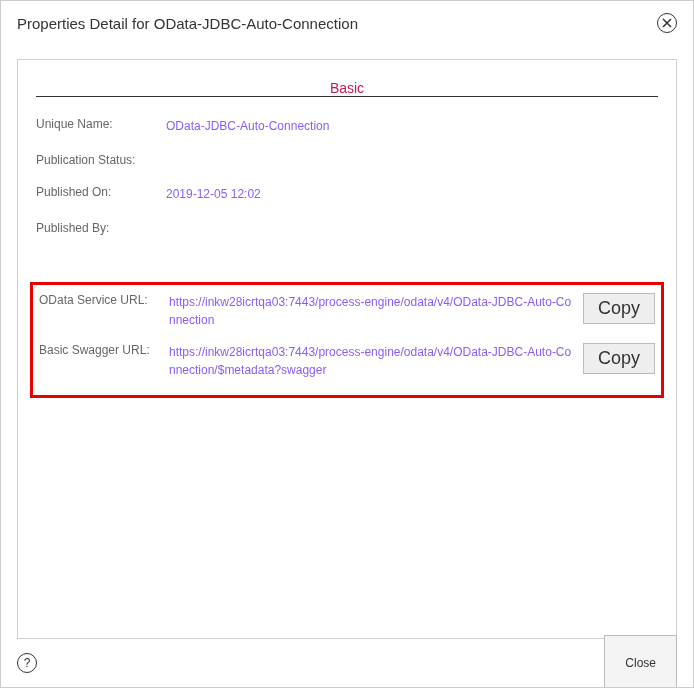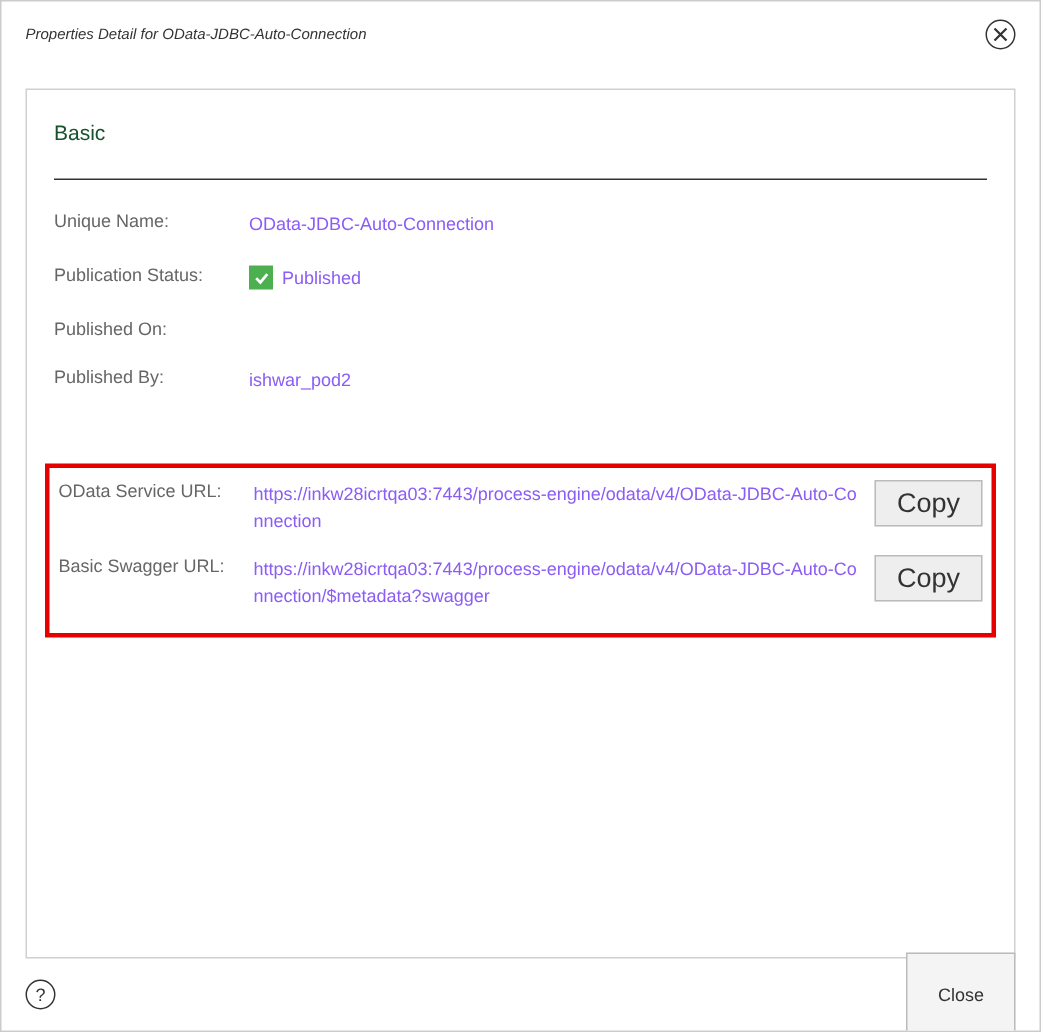--- a/index.html
+++ b/index.html
@@ -17,24 +17,23 @@
     position: relative;
     border: 1px solid #ccc;
   }
   .header {
     display: flex;
     align-items: center;
     justify-content: space-between;
     padding: 12px 16px 10px 16px;
   }
   .header-title {
-    font-size: 10px;
+    font-size: 15px;
     font-weight: 400;
     color: #333;
-    font-style: italic;
   }
   .close-x {
     width: 20px;
     height: 20px;
     border: 1.5px solid #333;
     border-radius: 50%;
     display: flex;
     align-items: center;
     justify-content: center;
     cursor: pointer;
@@ -44,24 +43,25 @@
     height: 10px;
   }
   .panel {
     margin: 16px;
     border: 1px solid #d0d0d0;
     height: 580px;
     padding: 20px 18px;
   }
   .section-title {
     font-size: 14px;
-    color: #14532d;
-    padding-bottom: 23px;
+    color: #be185d;
+    padding-bottom: 0;
     border-bottom: 1px solid #333;
     margin-bottom: 20px;
+    text-align: center;
   }
   .row {
     display: flex;
     align-items: flex-start;
     margin-bottom: 18px;
     font-size: 12px;
     color: #555;
   }
   .row-label {
     width: 130px;
@@ -161,37 +161,29 @@
 <div class="panel">
   <div class="section-title">Basic</div>
 
   <div class="row">
     <div class="row-label">Unique Name:</div>
     <div class="row-value">OData-JDBC-Auto-Connection</div>
   </div>
 
   <div class="row">
     <div class="row-label">Publication Status:</div>
-    <div class="row-value status-wrap">
-      <span class="check-icon">
-        <svg viewBox="0 0 12 12">
-            <path d="M2 6 L5 9 L10 3" stroke="#fff" stroke-width="2" fill="none"></path>
-          </svg>
-      </span>
-      <span>Published</span>
-    </div>
   </div>
 
   <div class="row">
     <div class="row-label">Published On:</div>
+    <div class="row-value">2019-12-05 12:02</div>
   </div>
 
   <div class="row">
     <div class="row-label">Published By:</div>
-    <div class="row-value">ishwar_pod2</div>
   </div>
 
   <div class="highlight-box">
     <div class="row">
       <div class="row-label">OData Service URL:</div>
       <div class="row-value">https://inkw28icrtqa03:7443/process-engine/odata/v4/OData-JDBC-Auto-Connection</div>
       <button class="copy-btn">Copy</button>
     </div>
 
     <div class="row">

